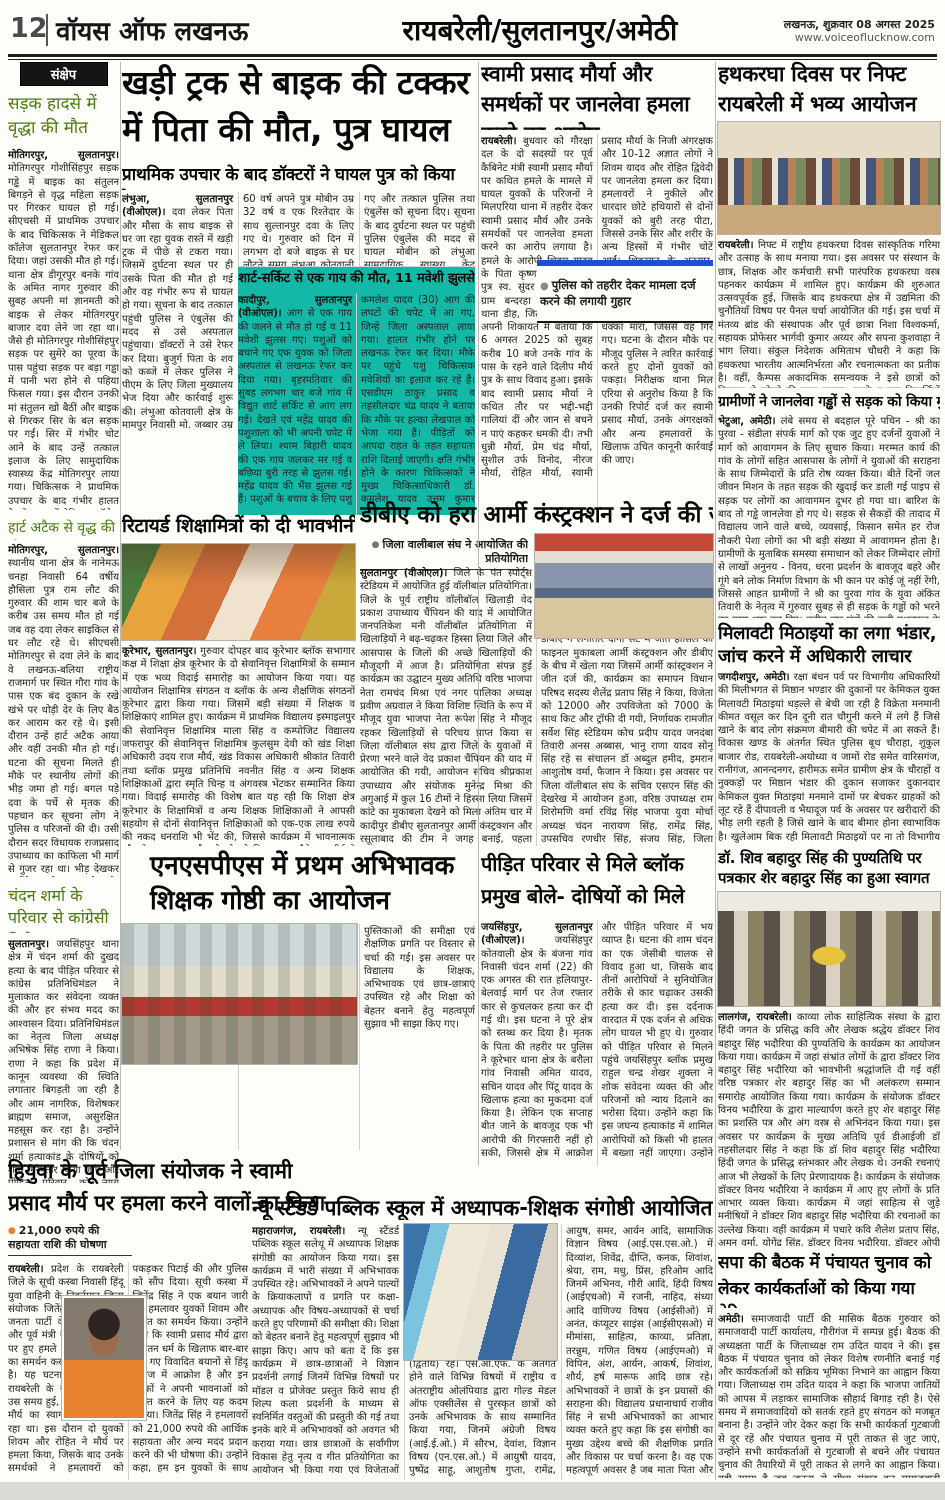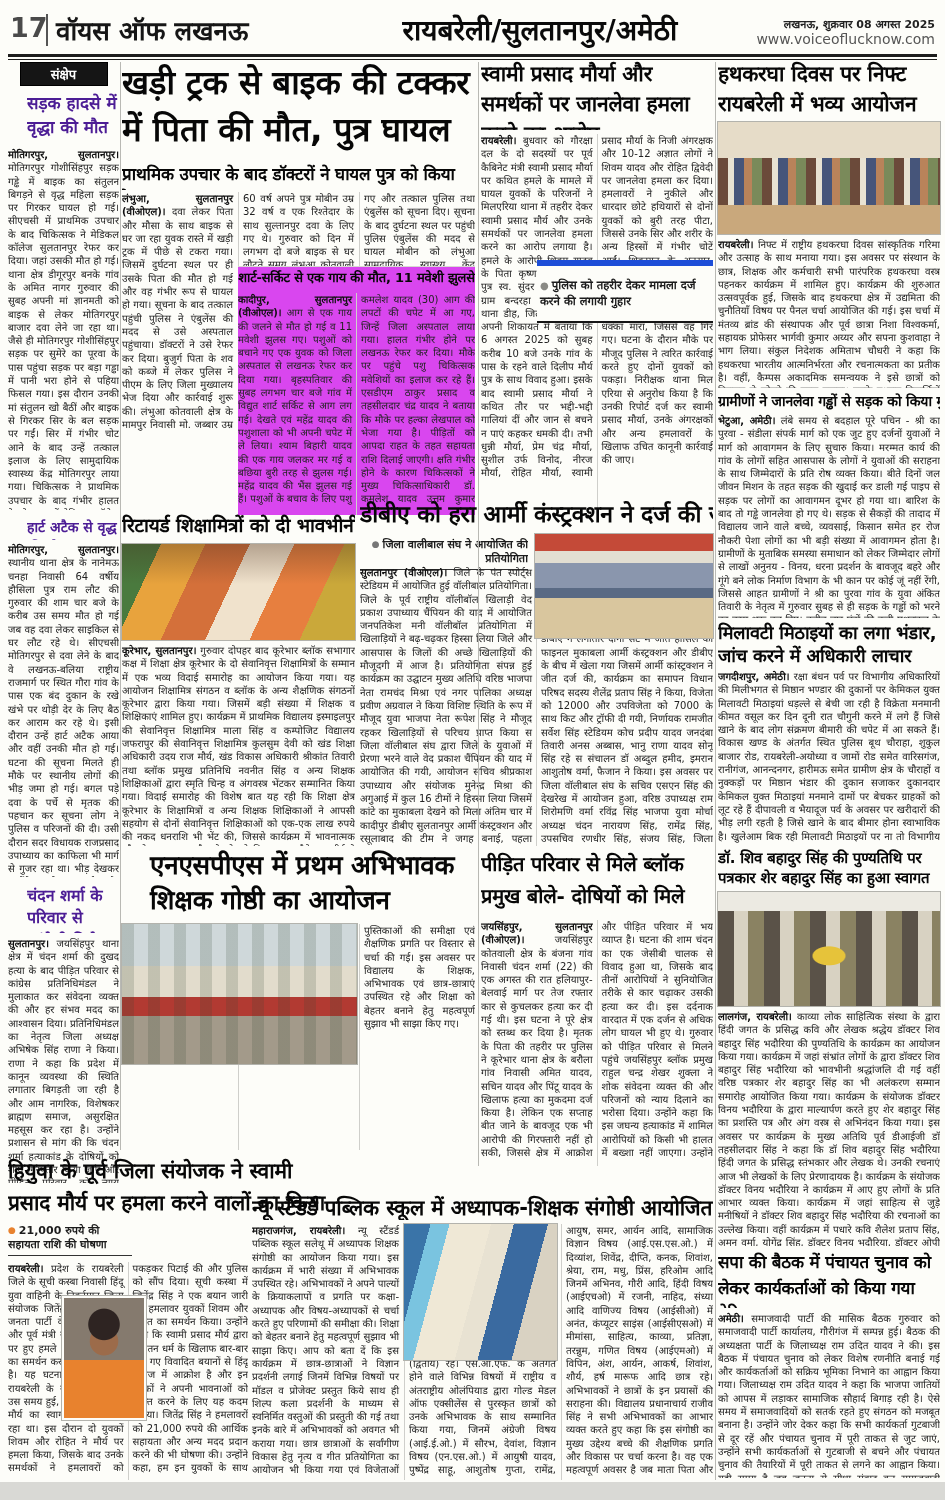--- a/index.html
+++ b/index.html
@@ -17,25 +17,25 @@
         padding-bottom:3px;overflow:hidden;}
   .kick .dot{font-size:9px;position:relative;top:-1px;margin-right:3px;}
   .pull{position:absolute;background:#fdfdf9;border-top:6px solid #1d4ed8;border-bottom:2px solid #161616;
         font-weight:bold;font-size:11.5px;line-height:1.35;padding:12px 3px;overflow:hidden;}
   .pull .dot{color:#8a8a85;margin-right:3px;font-size:10px;}
   
   .m-pageno{font-size:27px;font-weight:800;color:#4a4a4a;}
   .m-logo{font-size:26px;font-weight:900;color:#161616;letter-spacing:0;}
   .m-title{font-size:28px;font-weight:900;color:#0a0a0a;}
   .m-date{font-size:11px;font-weight:bold;color:#222;text-align:right;}
-  .m-web{font-size:14px;color:#555;text-align:right;}
+  .m-web{font-size:11px;color:#555;text-align:right;}
   .head-rule{position:absolute;left:8px;width:929px;border-top:3px solid #1d1d1d;border-bottom:1px solid #1d1d1d;height:2px;}
   .sk-box{background:#151515;color:#fff;font-weight:bold;font-size:13px;text-align:center;
           padding:2px 0;border:1px solid #000;}
-  .sb-title{font-weight:700;font-size:16px;line-height:1.4;color:#4c1d95;overflow:hidden;margin-left:19px;}
+  .sb-title{font-weight:400;font-size:16px;line-height:1.4;color:#4d7c0f;overflow:hidden;}
   .footer-bar{position:absolute;left:0;width:945px;background:#d9d9d5;}
   
   #ph-handloom{background:
     linear-gradient(180deg,#e6dcc8 0 32%,rgba(0,0,0,0) 32%),
     linear-gradient(0deg,#c9a87c 0 26%,rgba(0,0,0,0) 26%),
     repeating-linear-gradient(90deg,#6b4a3a 0 10px,#e8e2d2 10px 16px,#46557a 16px 26px,#b9835a 26px 34px,#7a8a5a 34px 44px);}
   #ph-retired{background:
     linear-gradient(180deg,rgba(70,45,30,.35),rgba(0,0,0,0) 42%),
     linear-gradient(115deg,#4a7a3e 0 14%,#e8a33d 14% 30%,#d4703a 30% 46%,#f0e2cc 46% 62%,#e77f3f 62% 80%,#caa83a 80% 100%);}
   #ph-dba{background:linear-gradient(180deg,#c44a38 0 16%,#e2ded2 16% 28%,#8a96ad 28% 52%,#5a6a84 52% 62%,#d9c69e 62% 100%);}
@@ -51,21 +51,21 @@
     linear-gradient(180deg,#eceae2 0 17%,rgba(0,0,0,0) 17%),
     radial-gradient(ellipse at 50% 56%,#e6c33a 0 10%,rgba(0,0,0,0) 11%),
     repeating-linear-gradient(90deg,#5a5248 0 16px,#d8d2c2 16px 30px,#8a8262 30px 46px);}
 </style>
 </head>
 <body>
 
 <div class="page">
 
   <div class="abs" style="left:10px;top:12px;">
-    <span class="m-pageno">17</span>
+    <span class="m-pageno">12</span>
   </div>
   <div class="abs" style="left:46px;top:14px;width:2px;height:32px;background:#555;"></div>
   <div class="abs m-logo" style="left:56px;top:12px;">वॉयस ऑफ लखनऊ</div>
   <div class="abs m-title" style="left:330px;top:10px;width:420px;text-align:center;">रायबरेली/सुलतानपुर/अमेठी</div>
   <div class="abs" style="right:10px;top:16px;width:180px;">
     <div class="m-date">लखनऊ, शुक्रवार 08 अगस्त 2025</div>
     <div class="m-web">www.voiceoflucknow.com</div>
   </div>
   <div class="head-rule" style="top:54px;"></div>
 
@@ -97,21 +97,21 @@
     </div>
   </div>
 
   <div class="abs hl" style="left:122px;top:60px;width:353px;height:100px;font-size:33px;">खड़ी ट्रक से बाइक की टक्कर में पिता की मौत, पुत्र घायल</div>
   <div class="abs hl" style="left:122px;top:162px;width:353px;height:28px;font-size:17px;font-weight:700;">प्राथमिक उपचार के बाद डॉक्टरों ने घायल पुत्र को किया रेफर</div>
   <div class="abs body-text cols3" style="left:122px;top:192px;width:353px;height:322px;">
     <b class="dl">लंभुआ, सुलतानपुर (वीओएल)।</b>
     <span>दवा लेकर पिता और मौसा के साथ बाइक से घर जा रहा युवक रास्ते में खड़ी ट्रक में पीछे से टकरा गया। जिसमें दुर्घटना स्थल पर ही उसके पिता की मौत हो गई और वह गंभीर रूप से घायल हो गया। सूचना के बाद तत्काल पहुंची पुलिस ने एंबुलेंस की मदद से उसे अस्पताल पहुंचाया। डॉक्टरों ने उसे रेफर कर दिया। बुजुर्ग पिता के शव को कब्जे में लेकर पुलिस ने पीएम के लिए जिला मुख्यालय भेज दिया और कार्रवाई शुरू की। लंभुआ कोतवाली क्षेत्र के मामपुर निवासी मो. जब्बार उम्र 60 वर्ष अपने पुत्र मोबीन उम्र 32 वर्ष व एक रिश्तेदार के साथ सुल्तानपुर दवा के लिए गए थे। गुरुवार को दिन में लगभग दो बजे बाइक से घर लौटते समय लंभुआ कोतवाली क्षेत्र के धारपुर गांव के निकट लखनऊ बाराबंकी राष्ट्रीय राजमार्ग के किनारे सड़क पर खड़ी ट्रक में पीछे से भिड़ गए। जिसमें पिता जब्बार की दुर्घटना स्थल पर ही मौत हो गई तथा पुत्र मोबीन गंभीर रूप से घायल हो गया। साथ में रिश्तेदार नन्हें बैठे होने के कारण बाल बाल बच गए। दुर्घटना होते ही आसपास के काफी ग्रामीण एवं आने जाने वाले लोग इकट्ठा हो गए और तत्काल पुलिस तथा एंबुलेंस को सूचना दिए। सूचना के बाद दुर्घटना स्थल पर पहुंची पुलिस एंबुलेंस की मदद से घायल मोबीन को लंभुआ सामुदायिक स्वास्थ्य केंद्र पहुंचाई। जहां पर प्राथमिक उपचार करते डॉक्टरों ने उसे जिला अस्पताल रेफर कर दिया। कोतवाली प्रभारी अखिलेश सिंह ने बताया कि मृतक जब्बार के शव को पोस्टमार्टम के लिए जिला मुख्यालय भेज दिया गया है और विधिक कार्रवाई की जा रही है।</span>
   </div>
 
-  <div class="abs" style="left:238px;top:266px;width:237px;height:248px;background:#d946ef;border-top:1px solid #d8d8d2;">
+  <div class="abs" style="left:238px;top:266px;width:237px;height:248px;background:#14b8a6;border-top:1px solid #d8d8d2;">
     <div class="hl" style="font-size:13px;height:22px;text-align:center;padding-top:2px;">शार्ट-सर्किट से एक गाय की मौत, 11 मवेशी झुलसे</div>
     <div class="body-text cols2" style="height:222px;margin-top:2px;">
       <b class="dl">कादीपुर, सुलतानपुर (वीओएल)।</b>
       <span>आग से एक गाय की जलने से मौत हो गई व 11 मवेशी झुलस गए। पशुओं को बचाने गए एक युवक को जिला अस्पताल से लखनऊ रेफर कर दिया गया। बृहस्पतिवार की सुबह लगभग चार बजे गांव में विद्युत शार्ट सर्किट से आग लग गई। देखते एवं महेंद्र यादव की पशुशाला को भी अपनी चपेट में ले लिया। श्याम बिहारी यादव की एक गाय जलकर मर गई व बछिया बुरी तरह से झुलस गई। महेंद्र यादव की भैंस झुलस गई हैं। पशुओं के बचाव के लिए पशु कमलेश यादव (30) आग की लपटों की चपेट में आ गए, जिन्हें जिला अस्पताल लाया गया। हालत गंभीर होने पर लखनऊ रेफर कर दिया। मौके पर पहुंचे पशु चिकित्सक मवेशियों का इलाज कर रहे हैं। एसडीएम ठाकुर प्रसाद व तहसीलदार चंद्र यादव ने बताया कि मौके पर हल्का लेखपाल को भेजा गया है। पीड़ितों को आपदा राहत के तहत सहायता राशि दिलाई जाएगी। क्षति गंभीर होने के कारण चिकित्सकों ने मुख्य चिकित्साधिकारी डॉ. कमलेश यादव उत्तम कुमार तिवारी एवं तहसीलदार उमेश अस्पताल पहुंचकर क्षति का जायजा लिया।</span>
     </div>
   </div>
 
   <div class="abs hl" style="left:481px;top:60px;width:232px;height:70px;font-size:21px;">स्वामी प्रसाद मौर्या और समर्थकों पर जानलेवा हमला करने का आरोप</div>
   <div class="abs body-text cols2" style="left:481px;top:134px;width:232px;height:378px;">
     <b class="dl">रायबरेली।</b>

